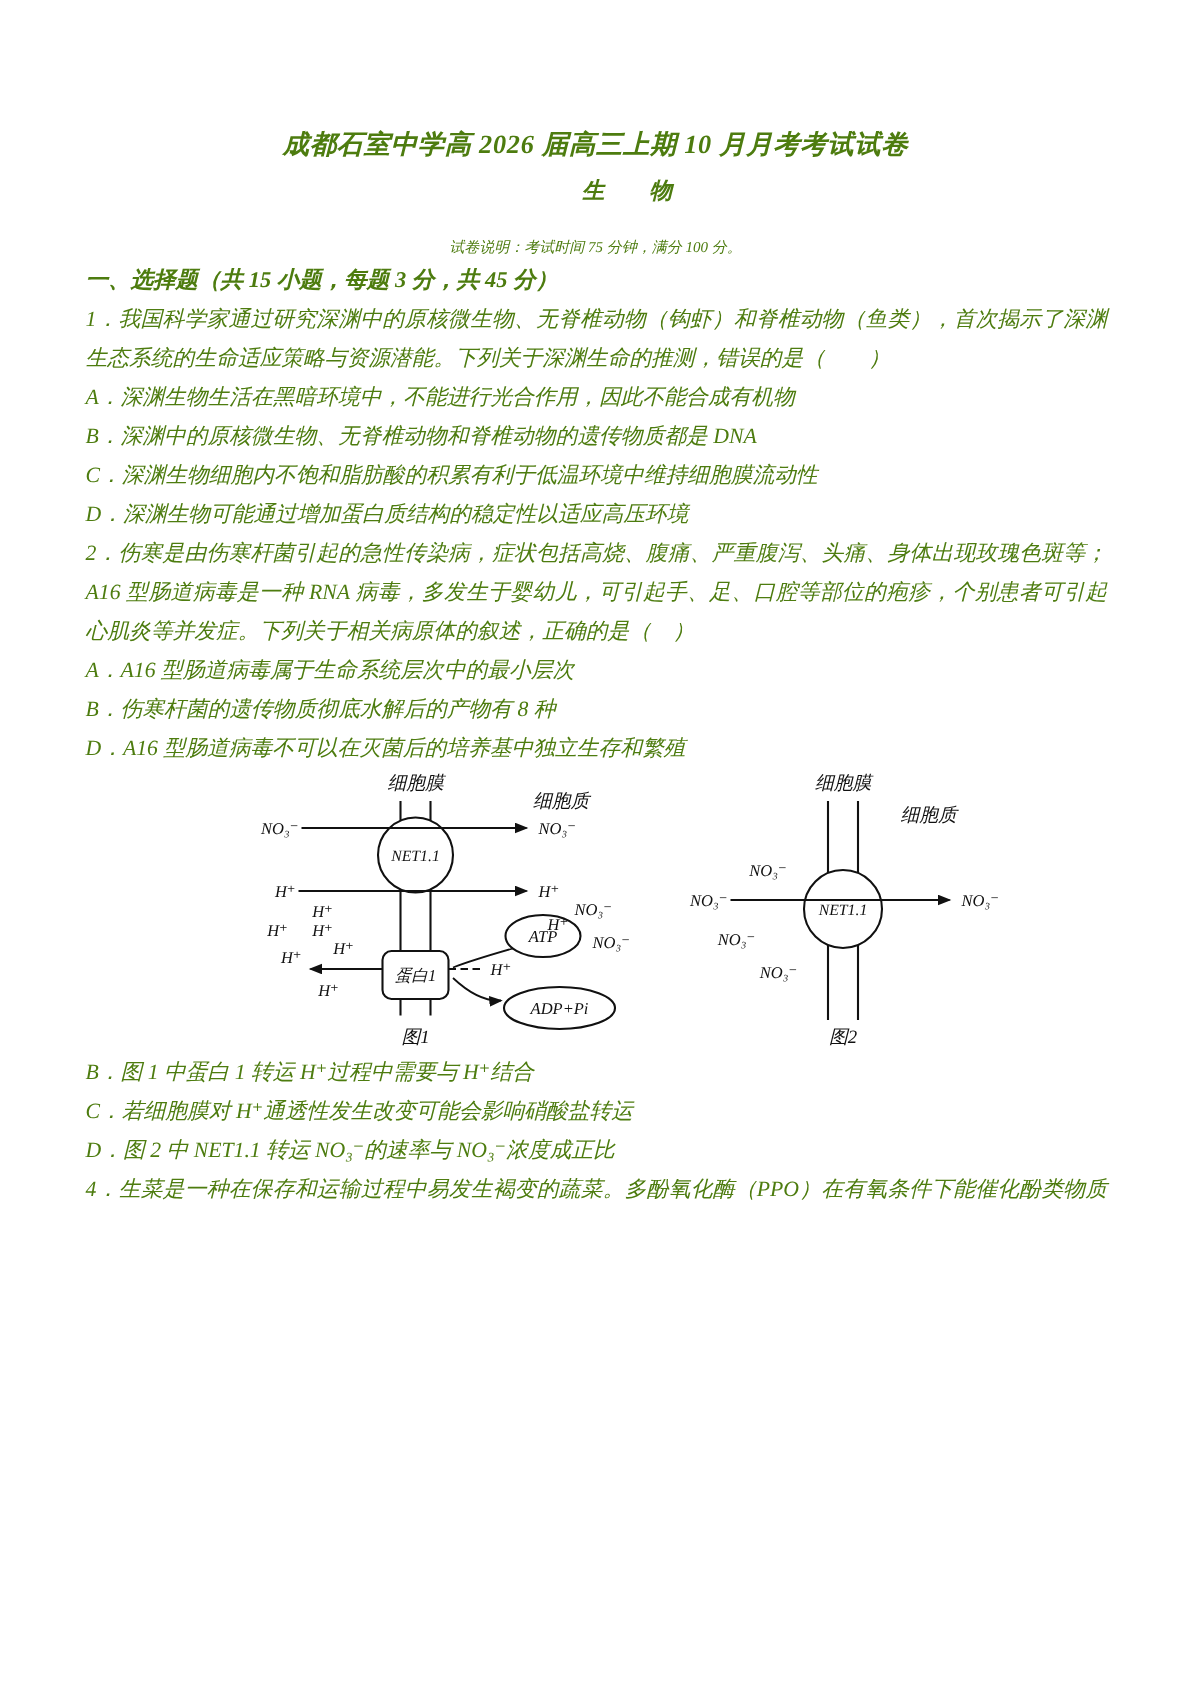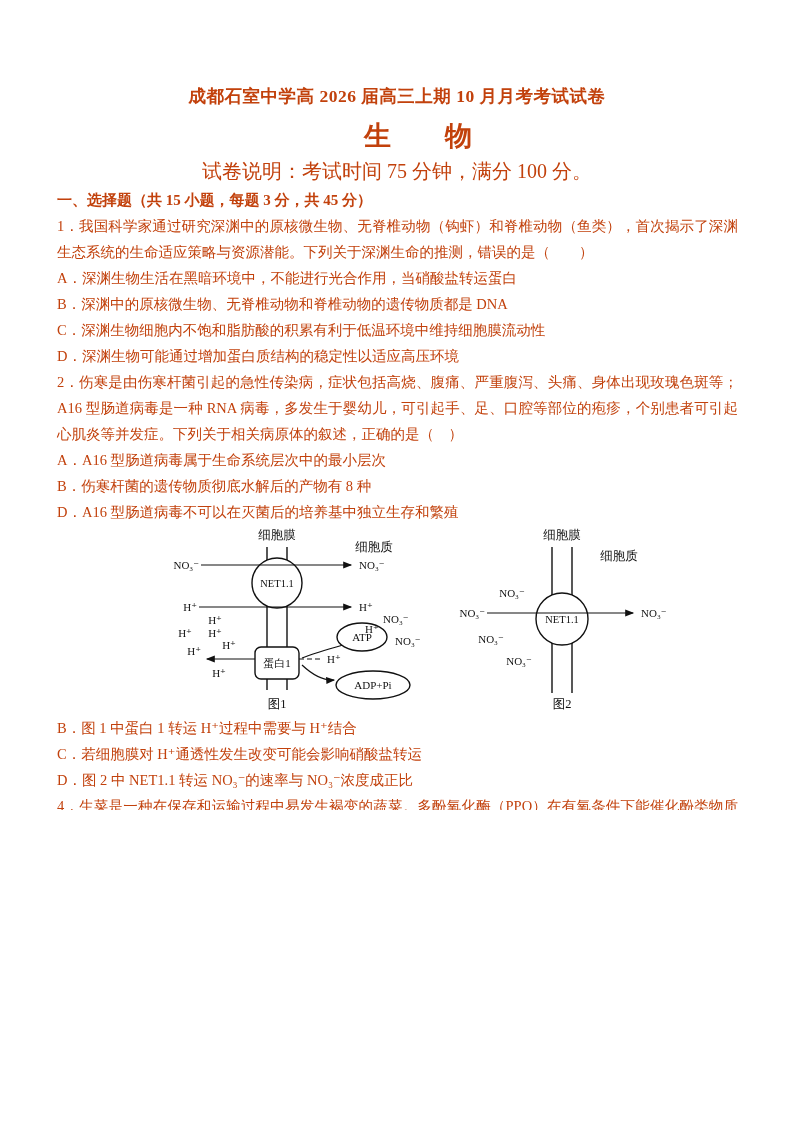--- a/index.html
+++ b/index.html
@@ -1,34 +1,35 @@
 <!DOCTYPE html>
 <html><head>
 <meta charset="utf-8">
 <style>
   html,body{margin:0;padding:0;background:#ffffff;}
   .page{
     position:relative;width:794px;height:810px;background:#ffffff;
-    font-family:"Liberation Serif","DejaVu Serif",serif;color:#c2410c;
+    font-family:"Liberation Serif","DejaVu Serif",serif;color:#4d7c0f;
     overflow:hidden;
+    font-style:italic;
   }
   .title{
     position:absolute;top:84px;left:0;right:0;text-align:center;
     font-size:17.5px;font-weight:bold;letter-spacing:.5px;
   }
   .subject{
     position:absolute;top:118px;left:0;right:0;text-align:center;
-    font-size:27px;font-weight:bold;padding-left:42px;
+    font-size:15px;font-weight:bold;padding-left:42px;
   }
   .note{
     position:absolute;top:158px;left:0;right:0;text-align:center;
-    font-size:20px;
+    font-size:10px;
   }
   .content{
-    position:absolute;left:57px;top:187px;width:681px;
+    position:absolute;left:57px;top:174px;width:681px;
     font-size:14.5px;line-height:26px;
   }
   .section-heading{font-weight:bold;font-size:15px;}
   p.stem{margin:0;text-align:justify;}
   .opt{white-space:nowrap;}
   .figures{
     display:flex;align-items:flex-start;gap:28px;
     padding-left:110px;margin:2px 0 2px 0;
   }
   svg{display:block;}
@@ -51,21 +52,21 @@
 <div class="page">
 
   <div class="title">成都石室中学高 2026 届高三上期 10 月月考考试试卷</div>
   <div class="subject">生　　物</div>
   <div class="note">试卷说明：考试时间 75 分钟，满分 100 分。</div>
 
   <div class="content">
     <div class="section-heading">一、选择题（共 15 小题，每题 3 分，共 45 分）</div>
 
     <p class="stem">1．我国科学家通过研究深渊中的原核微生物、无脊椎动物（钩虾）和脊椎动物（鱼类），首次揭示了深渊生态系统的生命适应策略与资源潜能。下列关于深渊生命的推测，错误的是（　　）</p>
-    <div class="opt">A．深渊生物生活在黑暗环境中，不能进行光合作用，当硝酸盐转运蛋白</div>
+    <div class="opt">A．深渊生物生活在黑暗环境中，不能进行光合作用，因此不能合成有机物</div>
     <div class="opt">B．深渊中的原核微生物、无脊椎动物和脊椎动物的遗传物质都是 DNA</div>
     <div class="opt">C．深渊生物细胞内不饱和脂肪酸的积累有利于低温环境中维持细胞膜流动性</div>
     <div class="opt">D．深渊生物可能通过增加蛋白质结构的稳定性以适应高压环境</div>
 
     <p class="stem">2．伤寒是由伤寒杆菌引起的急性传染病，症状包括高烧、腹痛、严重腹泻、头痛、身体出现玫瑰色斑等；A16 型肠道病毒是一种 RNA 病毒，多发生于婴幼儿，可引起手、足、口腔等部位的疱疹，个别患者可引起心肌炎等并发症。下列关于相关病原体的叙述，正确的是（　）</p>
     <div class="opt">A．A16 型肠道病毒属于生命系统层次中的最小层次</div>
     <div class="opt">B．伤寒杆菌的遗传物质彻底水解后的产物有 8 种</div>
     <div class="opt">D．A16 型肠道病毒不可以在灭菌后的培养基中独立生存和繁殖</div>
 
 

